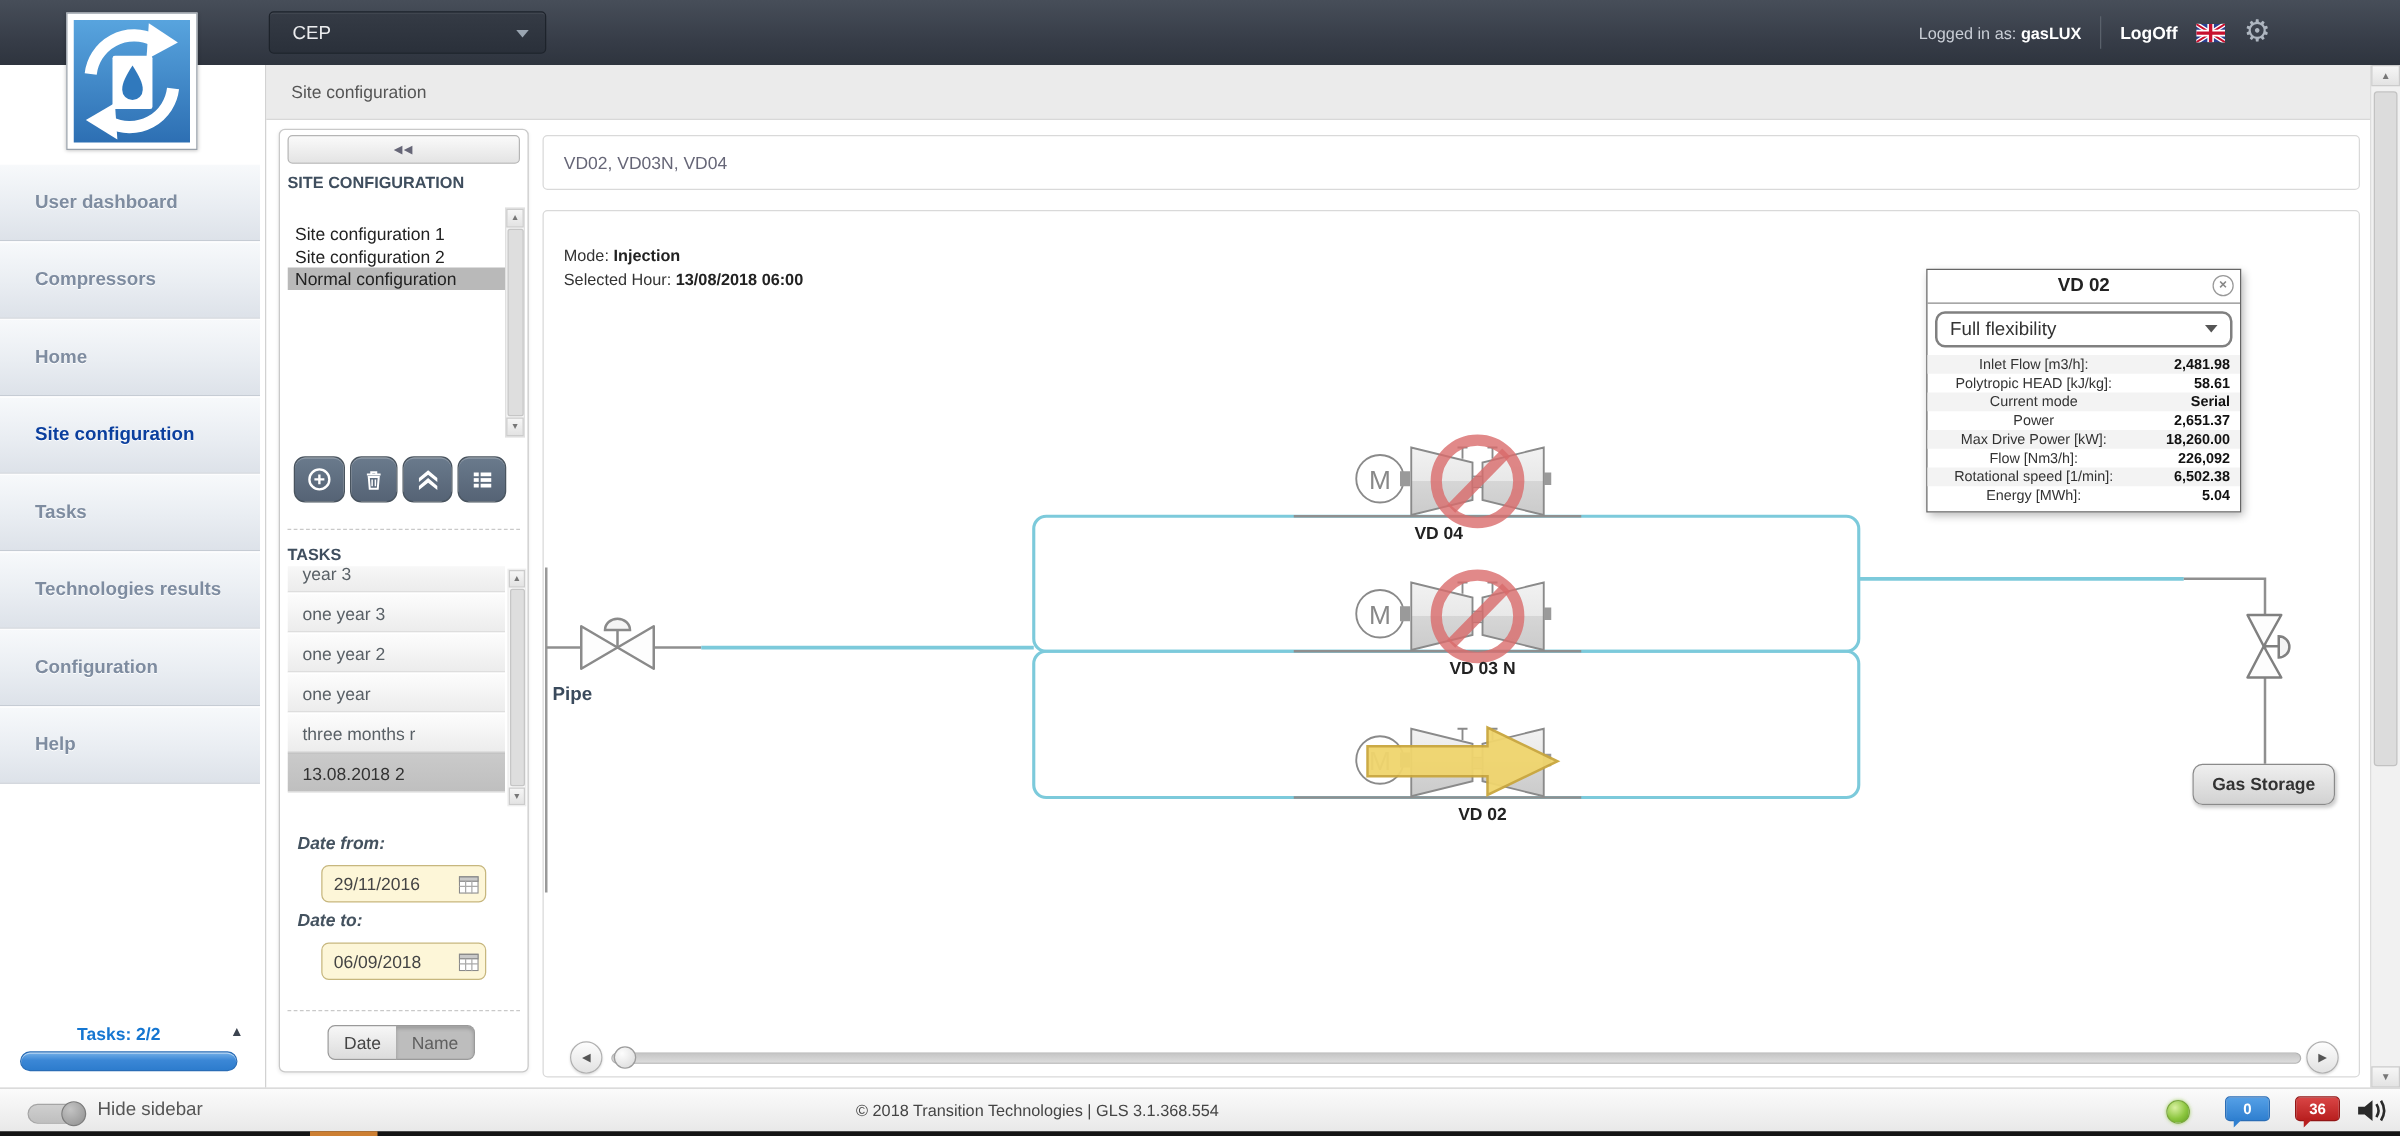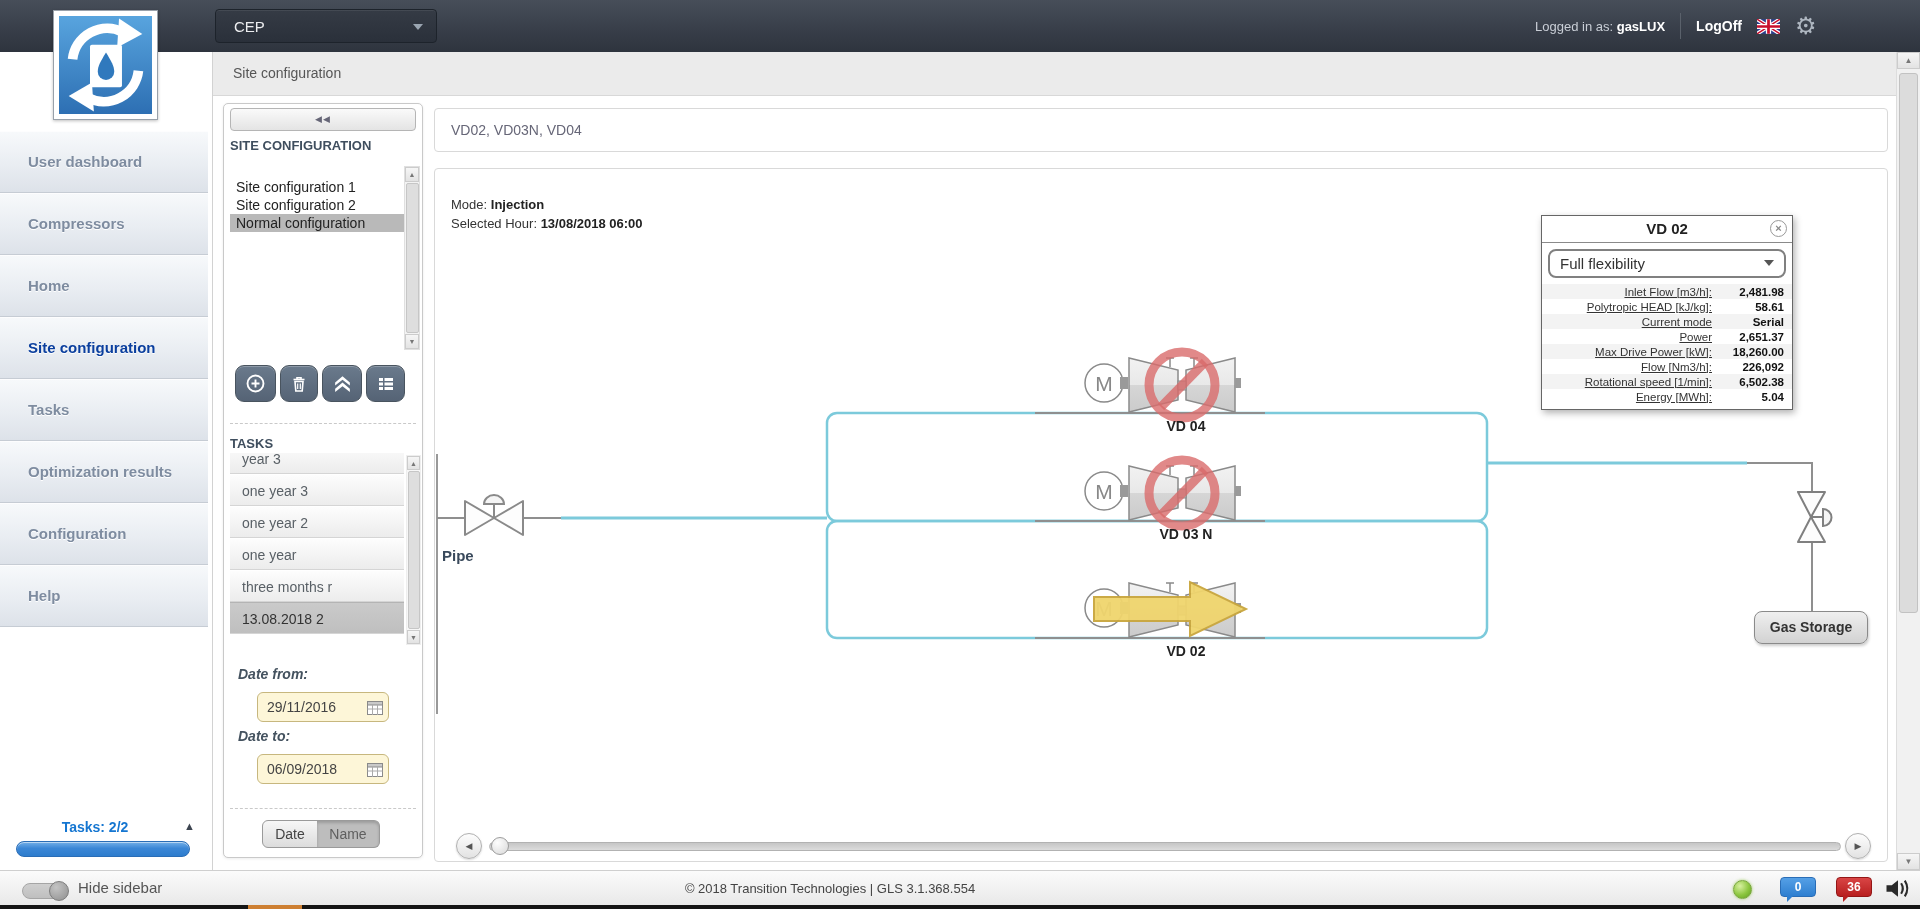--- a/index.html
+++ b/index.html
@@ -78,21 +78,21 @@
 
   
   .info-panel{position:absolute;left:1106px;top:46px;width:250px;background:#fff;border:1px solid #666;box-shadow:2px 3px 7px rgba(0,0,0,.3);}
   .info-title-bar{position:relative;height:26px;border-bottom:1px solid #8a8a8a;text-align:center;font-size:15px;font-weight:bold;color:#222;line-height:26px;}
   .info-close{position:absolute;right:5px;top:4px;width:17px;height:17px;border:1px solid #999;border-radius:50%;text-align:center;line-height:15px;font-size:11px;color:#888;cursor:pointer;box-sizing:border-box;}
   .info-select{position:relative;margin:6px;height:29px;border:2px solid #808080;border-radius:8px;font-size:15px;color:#333;line-height:26px;padding-left:10px;box-sizing:border-box;cursor:pointer;}
   .info-select .caret{position:absolute;right:10px;top:9px;width:0;height:0;border-left:5px solid transparent;border-right:5px solid transparent;border-top:6px solid #555;}
   .info-rows{padding-bottom:5px;}
   .info-row{display:flex;align-items:center;height:15px;font-size:11.5px;}
   .info-row.alt{background:#f3f3f3;}
-  .info-label{flex:1;text-align:right;color:#333;padding-right:6px;text-decoration:underline;}
+  .info-label{flex:1;text-align:center;color:#333;padding-right:6px;}
   .info-value{min-width:66px;text-align:right;font-weight:bold;color:#111;padding-right:8px;}
 
   
   .page-scroll{left:1896px;top:52px;width:24px;height:818px;background:#f1f1f1;border-left:1px solid #ddd;box-sizing:border-box;}
   .page-scroll .scroll-btn{height:17px;font-size:8px;line-height:15px;}
   .page-thumb{position:absolute;left:2px;top:21px;width:19px;height:540px;background:#dcdcdc;border:1px solid #c2c2c2;border-radius:3px;box-sizing:border-box;cursor:pointer;}
 
   
   .footer{left:0;top:870px;width:1920px;height:35px;background:linear-gradient(180deg,#fbfbfb,#e8e8e8);border-top:1px solid #cfcfcf;}
   .toggle-pill{position:absolute;left:22px;top:12px;width:44px;height:16px;background:linear-gradient(180deg,#cfcfcf,#bfbfbf);border:1px solid #a5a5a5;border-radius:9px;box-sizing:border-box;cursor:pointer;}
@@ -152,21 +152,21 @@
     <span class="crumb">Site configuration</span>
   </div>
 
   <div class="abs sidebar"></div>
   <div class="abs side-menu">
       <div class="side-item">User dashboard</div>
       <div class="side-item">Compressors</div>
       <div class="side-item">Home</div>
       <div class="side-item active">Site configuration</div>
       <div class="side-item">Tasks</div>
-      <div class="side-item">Optimization results</div>
+      <div class="side-item">Technologies results</div>
       <div class="side-item">Configuration</div>
       <div class="side-item">Help</div>
     </div>
   <div class="abs tasks-progress-label">Tasks: 2/2</div>
   <div class="abs tasks-collapse">▲</div>
   <div class="abs progress-bar"></div>
 
   <div class="abs mid-panel"></div>
   <div class="abs collapse-btn">◀◀</div>
   <div class="abs panel-title cfg-title">SITE CONFIGURATION</div>
@@ -333,21 +333,21 @@
         <use href="#comp" x="747" y="469"></use>
         <g id="overlay-blocked-2" style="display: none;">
             <use href="#blocked" x="747" y="469"></use>
           </g>
         <g id="overlay-arrow-2">
             <use href="#flowarrow" x="747" y="469"></use>
           </g>
       </g>
     </svg>
 
-    <div class="node-label" style="left:701px;top:249px;">VD 04</div>
+    <div class="node-label" style="left:666px;top:249px;">VD 04</div>
     <div class="node-label" style="left:701px;top:357px;">VD 03 N</div>
     <div class="node-label" style="left:701px;top:474px;">VD 02</div>
     <div class="pipe-label">Pipe</div>
     <div class="gas-storage">Gas Storage</div>
 
     <div class="info-panel">
       <div class="info-title-bar">
         <span>VD 02</span>
         <span class="info-close">×</span>
       </div>

